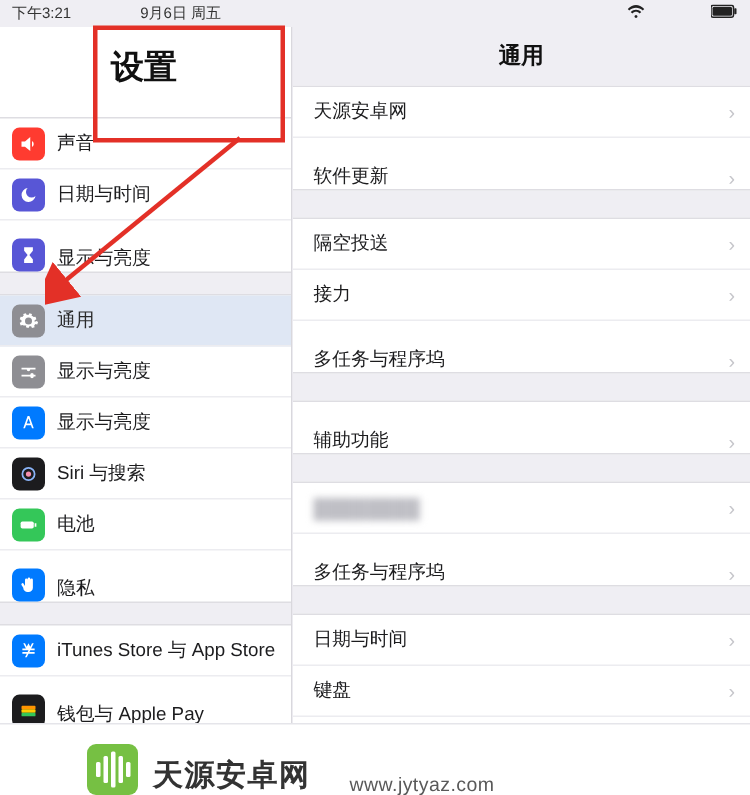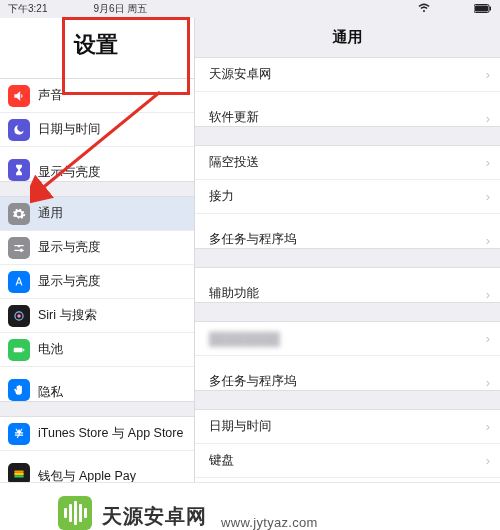--- a/index.html
+++ b/index.html
@@ -59,21 +59,21 @@
   .annot-box.a1 { left: 62px; top: 17px; width: 128px; height: 78px; }
 
   
   .arrow { position: absolute; pointer-events: none; }
 
   
   .wm { position: absolute; left: 0; right: 0; bottom: 0; height: 48px; background: #ffffff; display: flex; align-items: flex-end; padding-left: 58px; gap: 10px; border-top: 1px solid #e5e5ea; }
   .wm .logo { width: 34px; height: 34px; background:#76c043; border-radius:6px; display:flex; align-items:center; justify-content:center; gap:2px; }
   .wm .logo span { display:inline-block; width:3px; background:#fff; border-radius:1px; }
   .wm .txt1 { font-size: 20px; font-weight: 700; color:#333; letter-spacing:1px; }
-  .wm .txt2 { font-size: 13px; color:#595959; margin-left: 4px; letter-spacing:0.3px; }
+  .wm .txt2 { font-size: 13px; color:#595959; margin-left: 16px; letter-spacing:0.3px; }
 
   
   .left, .right { overflow: hidden; }
 
   .right-scroll { flex:1; overflow:hidden; }
 
 </style>
 </head>
 <body>
 

